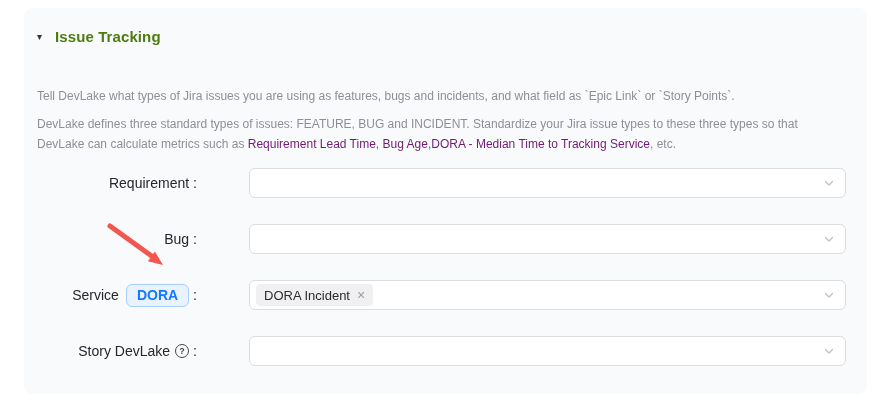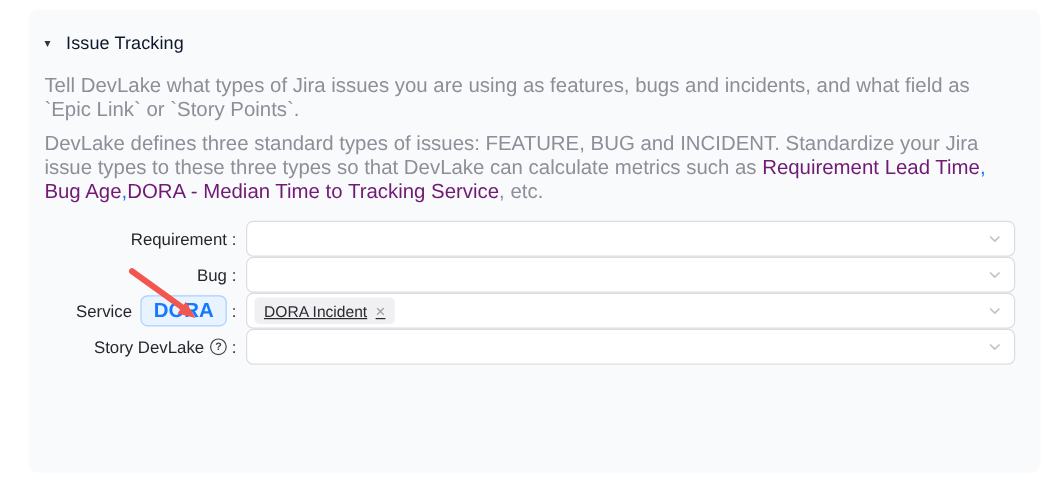--- a/index.html
+++ b/index.html
@@ -29,59 +29,61 @@
     height: 24px;
   }
   .caret {
     font-size: 10px;
     color: #33333b;
     line-height: 1;
     transform: translateY(1px);
   }
   .section-title {
     font-size: 15px;
-    font-weight: 400;
-    color: #0f172a;
+    font-weight: 700;
+    color: #4d7c0f;
     letter-spacing: 0.1px;
   }
   .desc {
-    margin-top: 14px;
-    font-size: 17px;
+    margin-top: 38px;
+    font-size: 12px;
     line-height: 20px;
     color: #8e8e99;
   }
   .desc p { margin: 0 0 8px 0; max-width: 810px; }
   .desc a {
     color: #701a75;
     text-decoration: none;
     cursor: pointer;
   }
   .desc .blue-sep { color: #1677ff; }
   .form { margin-top: 14px; }
   .row {
     display: flex;
     align-items: center;
     height: 30px;
+    margin-bottom: 26px;
+    gap: 44px;
   }
   .row-label {
     width: 168px;
     flex: 0 0 168px;
     display: flex;
     justify-content: flex-end;
     align-items: center;
     padding-right: 8px;
     font-size: 14px;
     color: #26262e;
     white-space: nowrap;
   }
   .row-label .colon { margin-left: 4px; }
   .badge-dora {
     margin-left: 7px;
     padding: 3px 10px 4px 10px;
-    font-size: 17px;
+    font-size: 14px;
     font-weight: 600;
     color: #1677ff;
     background: #e8f3ff;
     border: 1px solid #a9cfff;
     border-radius: 6px;
     line-height: 1;
   }
   .help-circle {
     display: inline-flex;
     align-items: center;
@@ -118,21 +120,20 @@
     display: inline-flex;
     align-items: center;
     gap: 7px;
     margin-left: 2px;
     height: 22px;
     padding: 0 8px;
     background: #f0f0f2;
     border-radius: 4px;
     font-size: 13px;
     color: #2a2a30;
-    text-decoration: underline;
   }
   .tag .tag-close {
     color: #9b9ba3;
     font-size: 14px;
     line-height: 1;
     cursor: pointer;
   }
   .annot-arrow {
     position: absolute;
     left: 104px;

